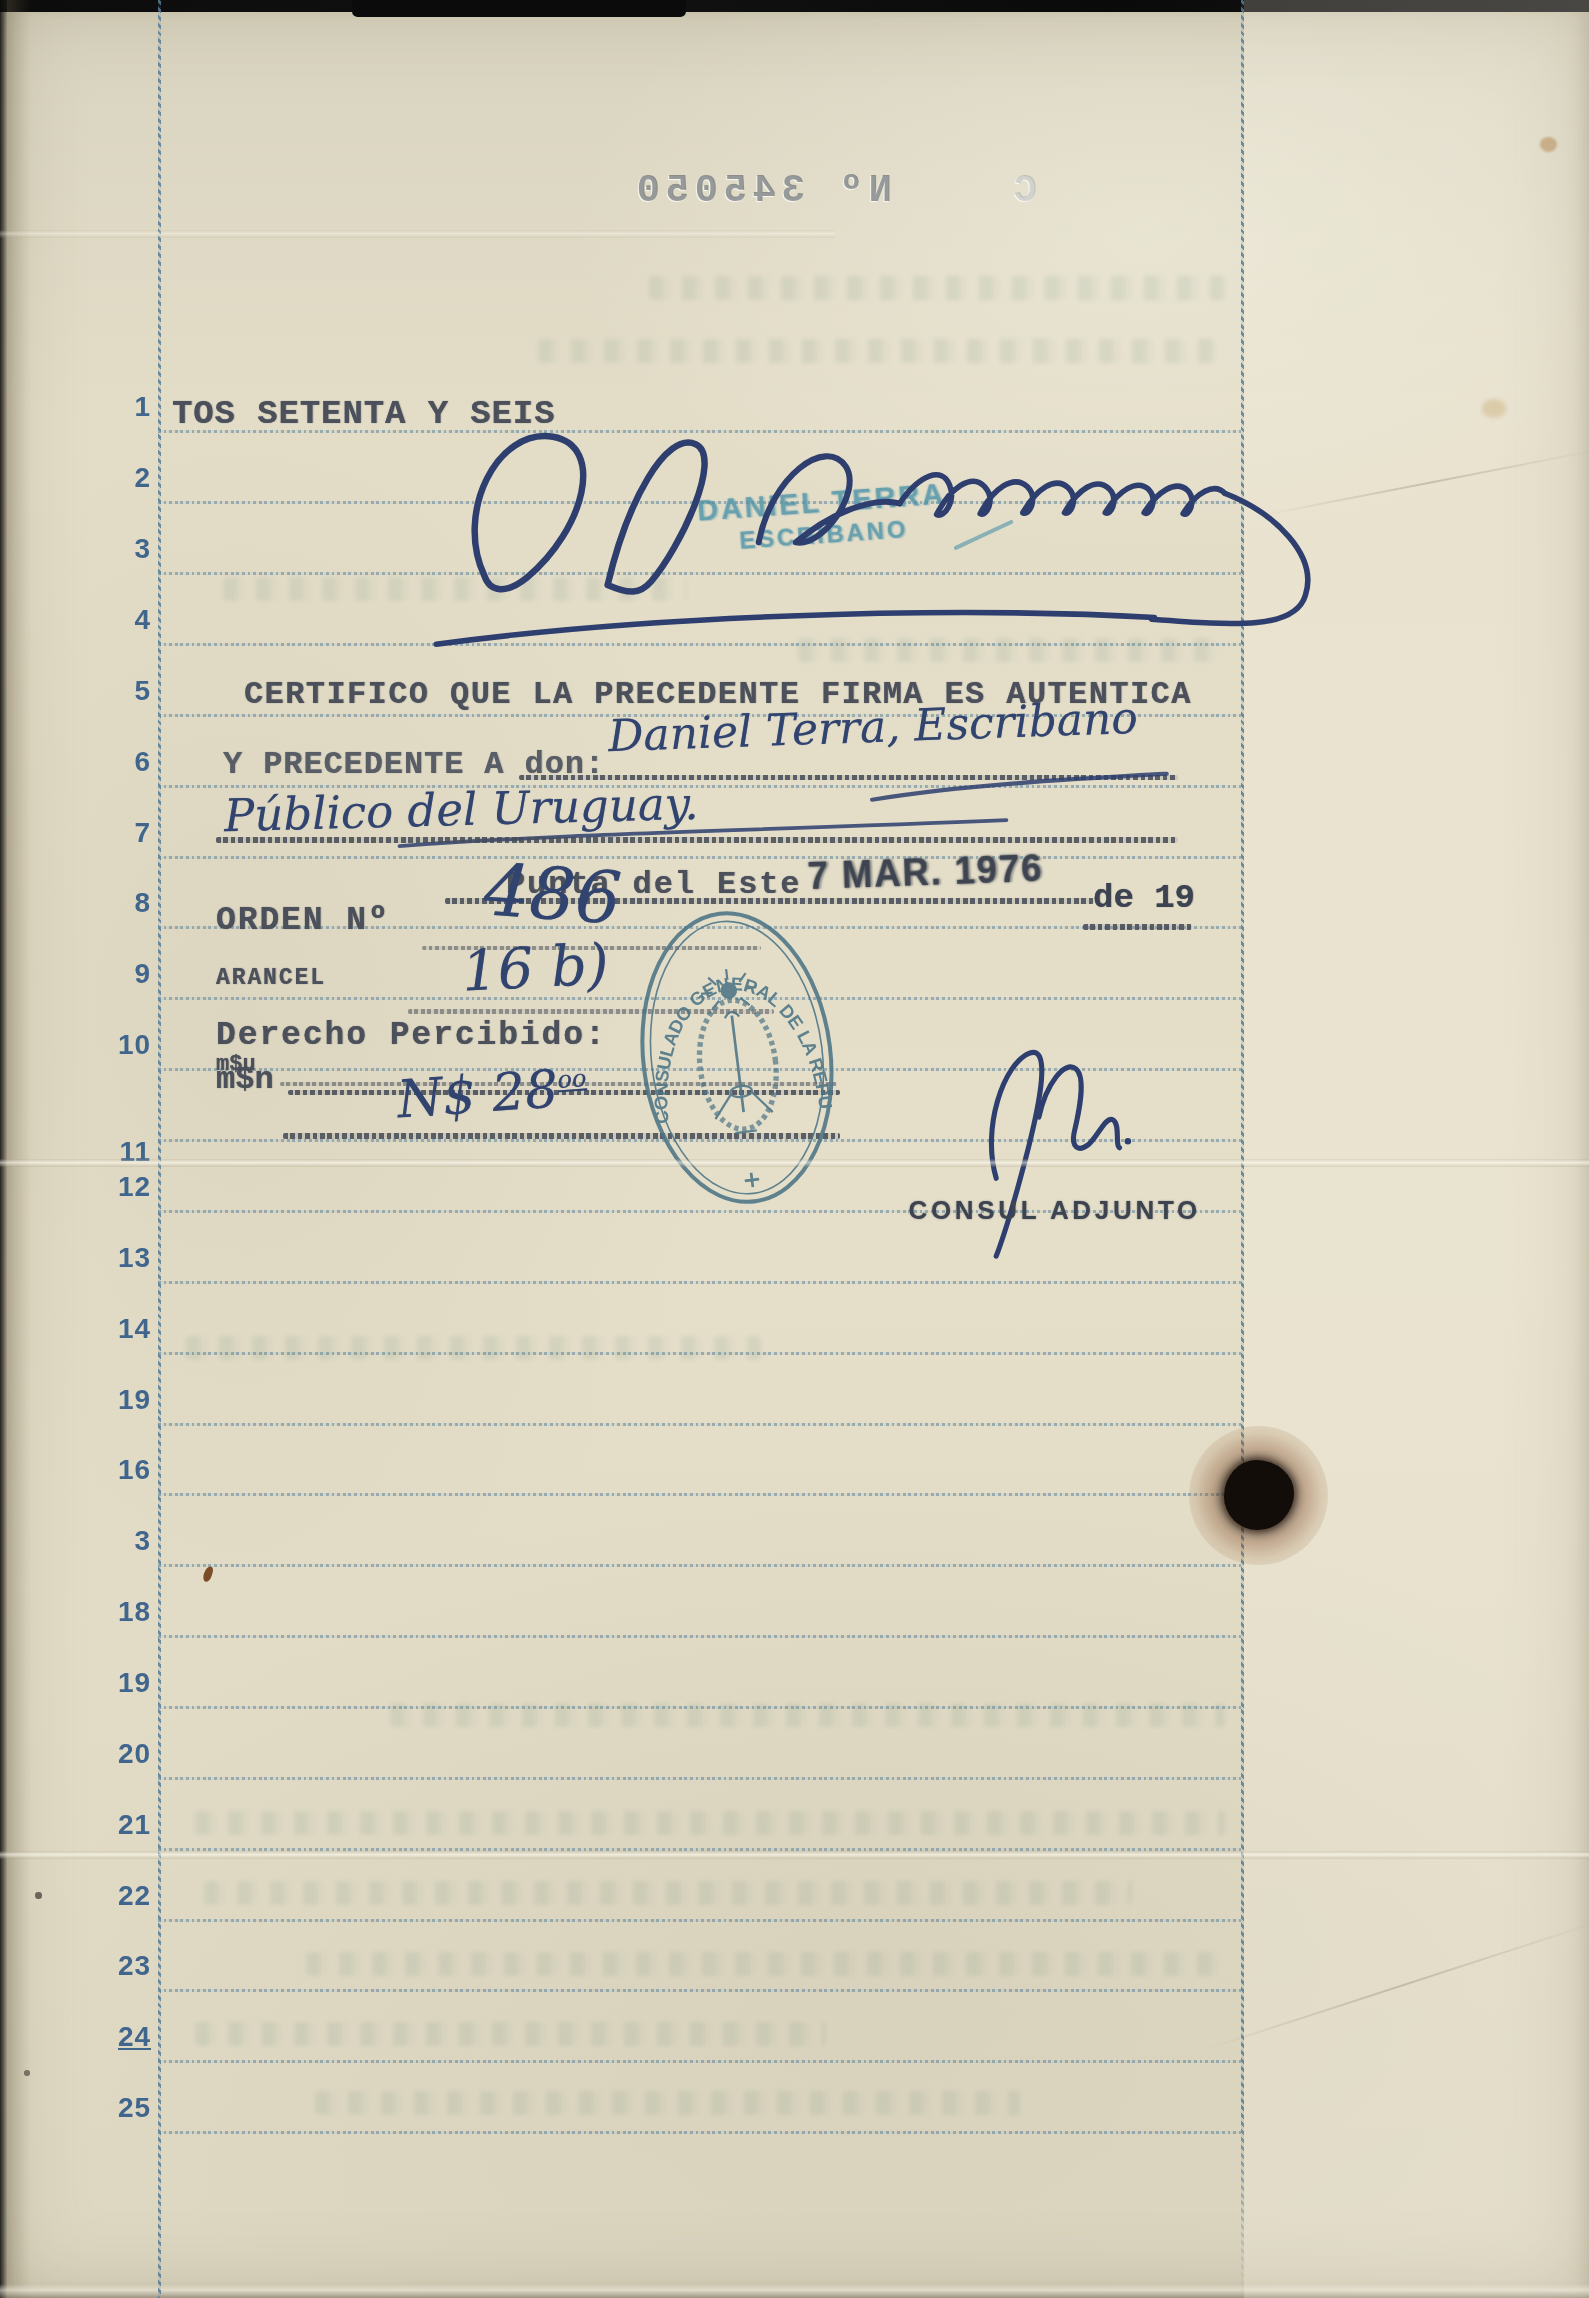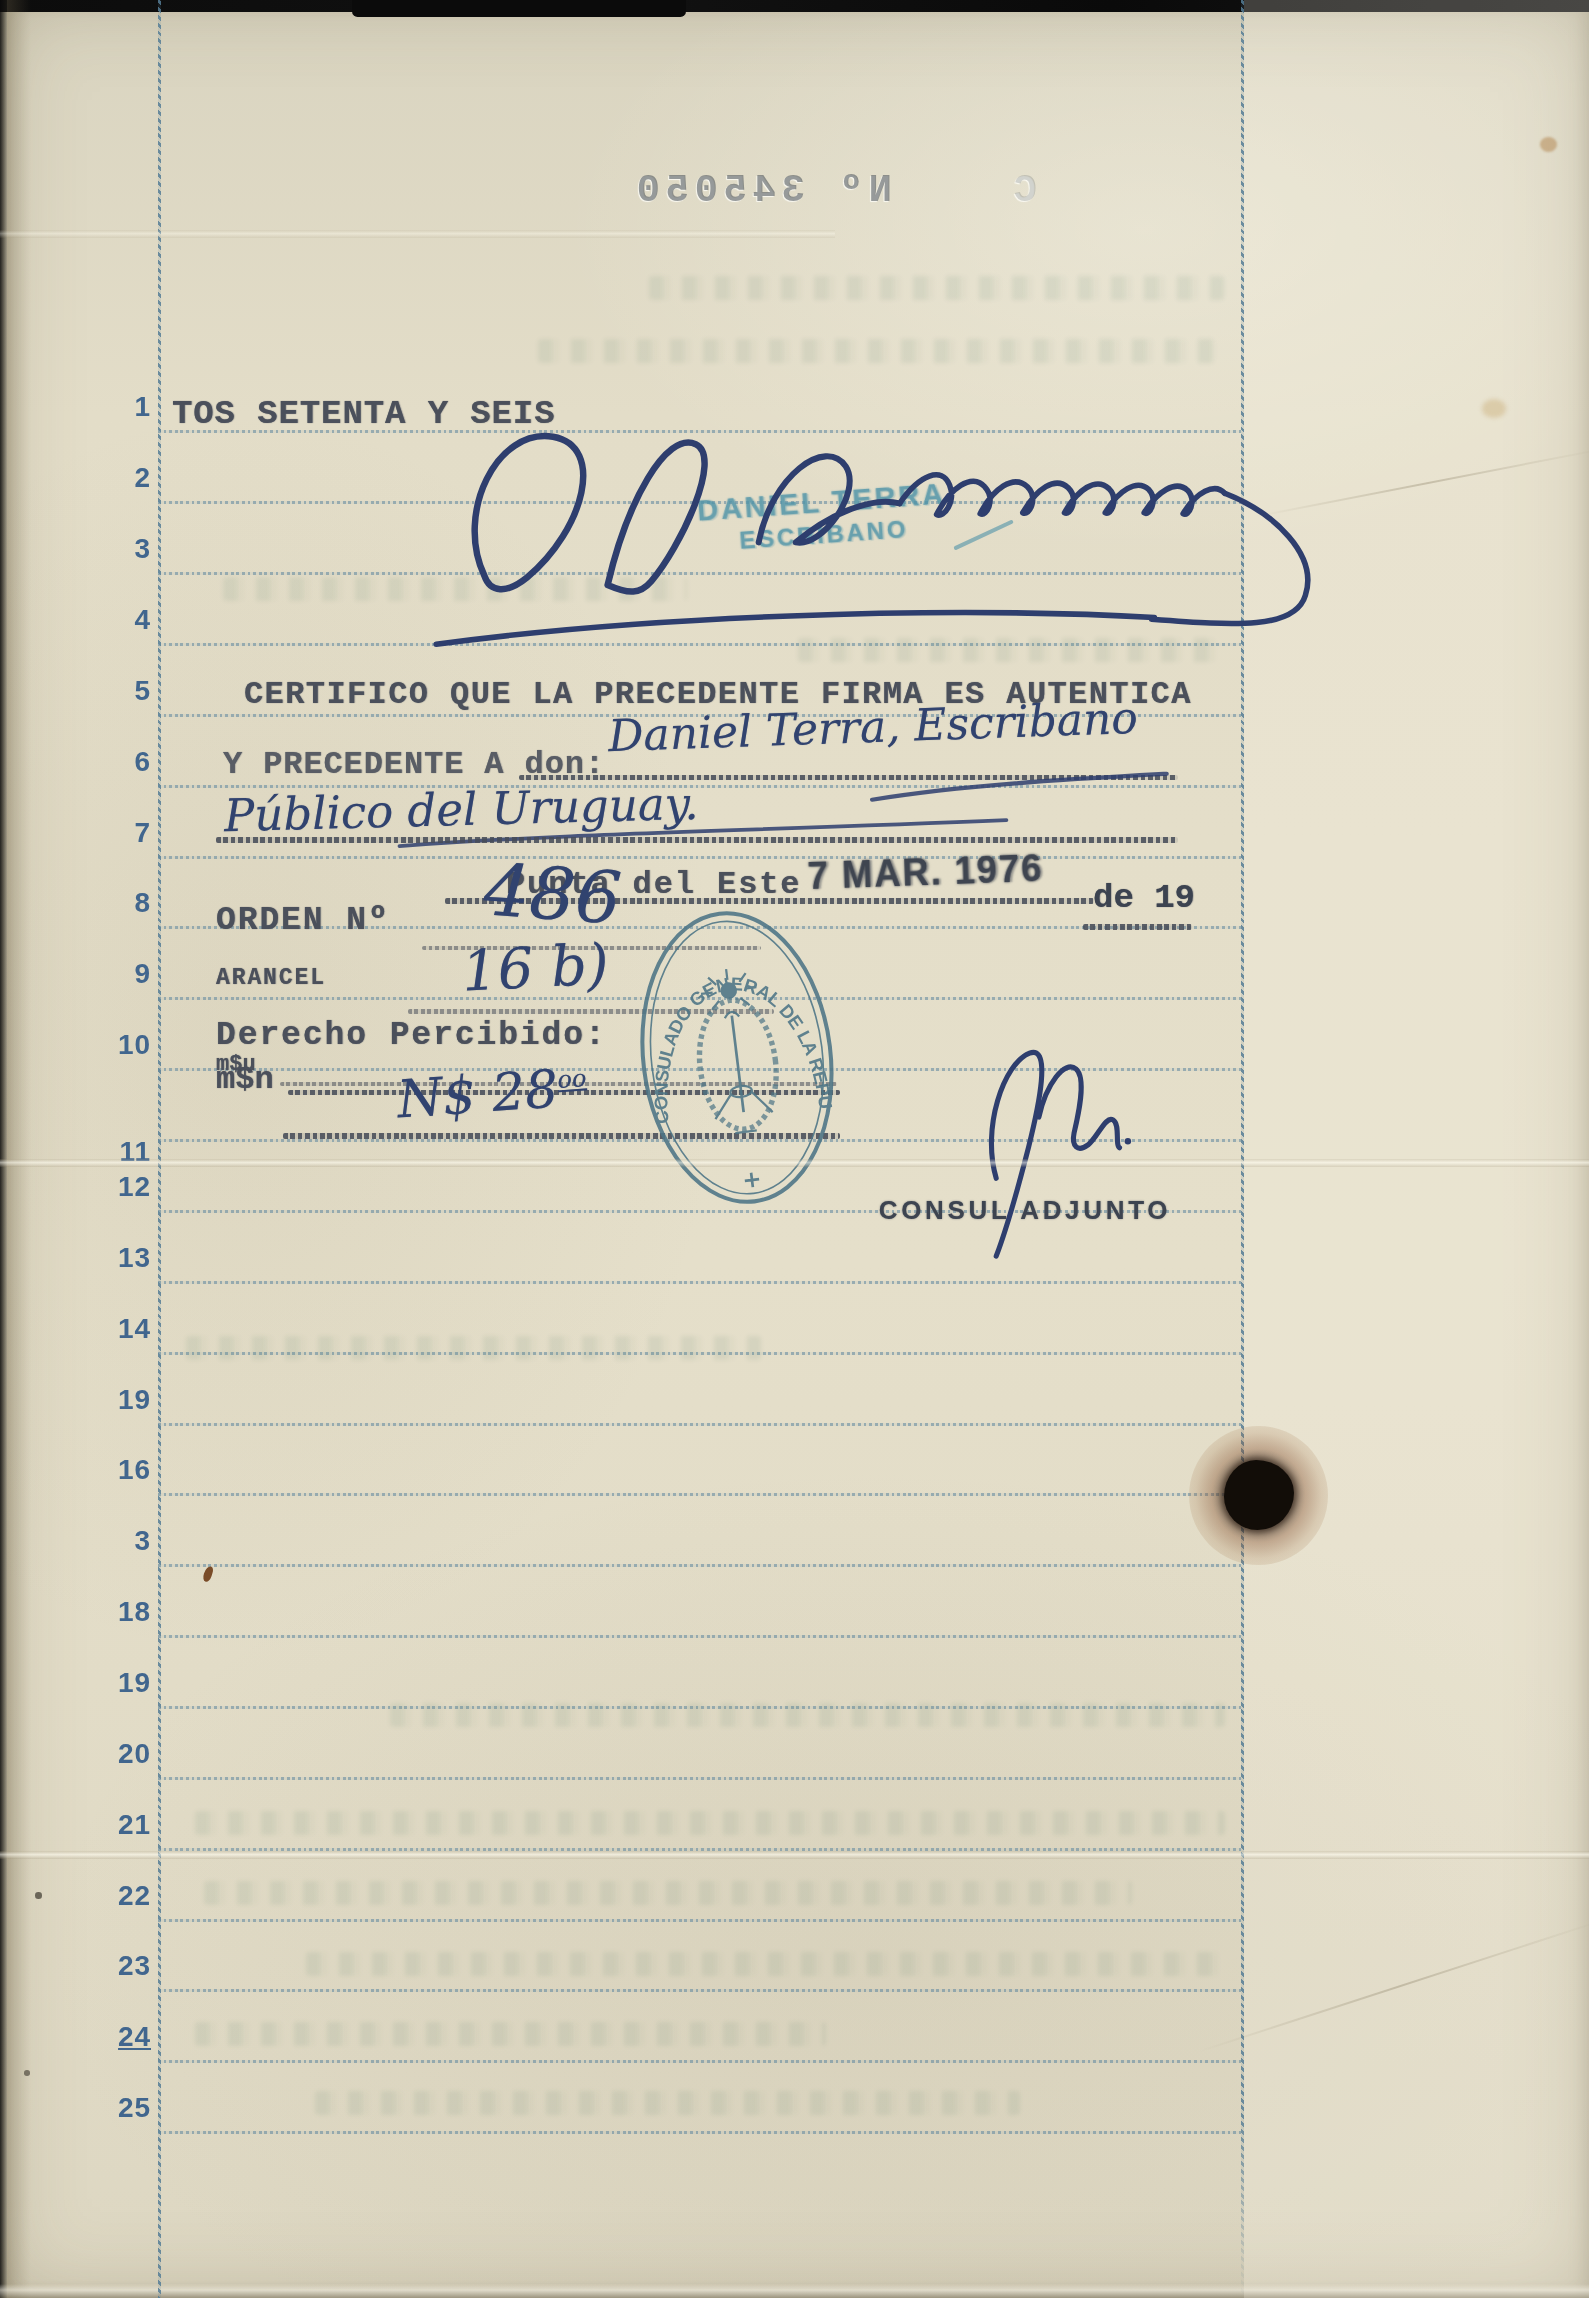--- a/index.html
+++ b/index.html
@@ -250,21 +250,21 @@
     <circle cx="208" cy="122" r="3.5" fill="#2e3e6e" stroke="none"></circle>
   </svg>
 
   <div class="abs crease" style="top:1159px;"></div>
   <div class="abs crease" style="top:1851px;"></div>
   <div class="abs crease faint" style="top:230px; width:835px;"></div>
   <div class="abs diag" style="left:1252px; top:482px; width:352px; transform:rotate(-11deg);"></div>
   <div class="abs diag" style="left:1187px; top:1985px; width:427px; transform:rotate(-18deg);"></div>
 
   <div class="abs" style="left:849px; top:1188px; width:352px;">
-    <div class="stamp-dark" style="font-size:26px; letter-spacing:3.7px; margin-top:7.4px;">CONSUL ADJUNTO</div>
+    <div class="stamp-dark" style="font-size:26px; letter-spacing:3.7px; margin-top:7.4px;text-align:right;">CONSUL ADJUNTO</div>
   </div>
 
   <div class="abs blot-halo"></div>
   <div class="abs blot-core"></div>
 
   <div class="abs speck" style="left:204px; top:1566px; width:8.3px; height:16px; background:#7a4c28; border-radius:60% 40% 50% 50%; transform:rotate(18deg);"></div>
   <div class="abs speck" style="left:1540px; top:137px; width:16.7px; height:15px; background:rgba(170,120,60,.45); filter:blur(0.9px);"></div>
   <div class="abs speck" style="left:1482px; top:399px; width:24px; height:18.6px; background:rgba(190,150,80,.30); filter:blur(1.9px);"></div>
   <div class="abs speck" style="left:35px; top:1892px; width:6.5px; height:6.5px; background:rgba(60,55,45,.7);"></div>
   <div class="abs speck" style="left:24px; top:2070px; width:5.6px; height:5.6px; background:rgba(60,55,45,.6);"></div>

